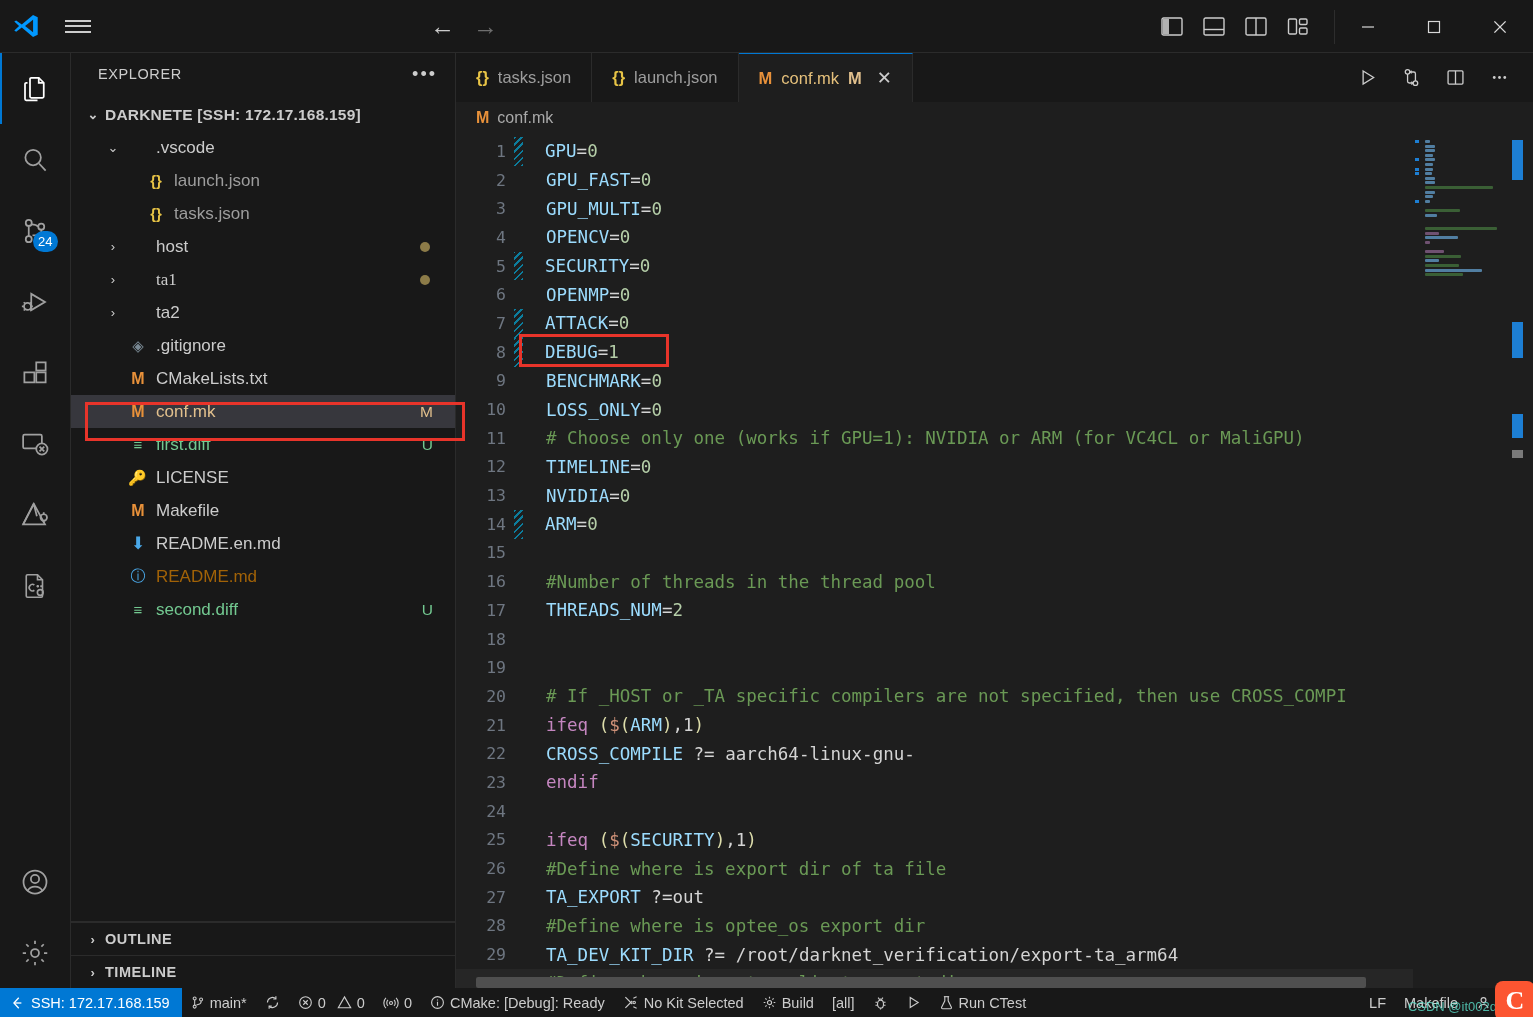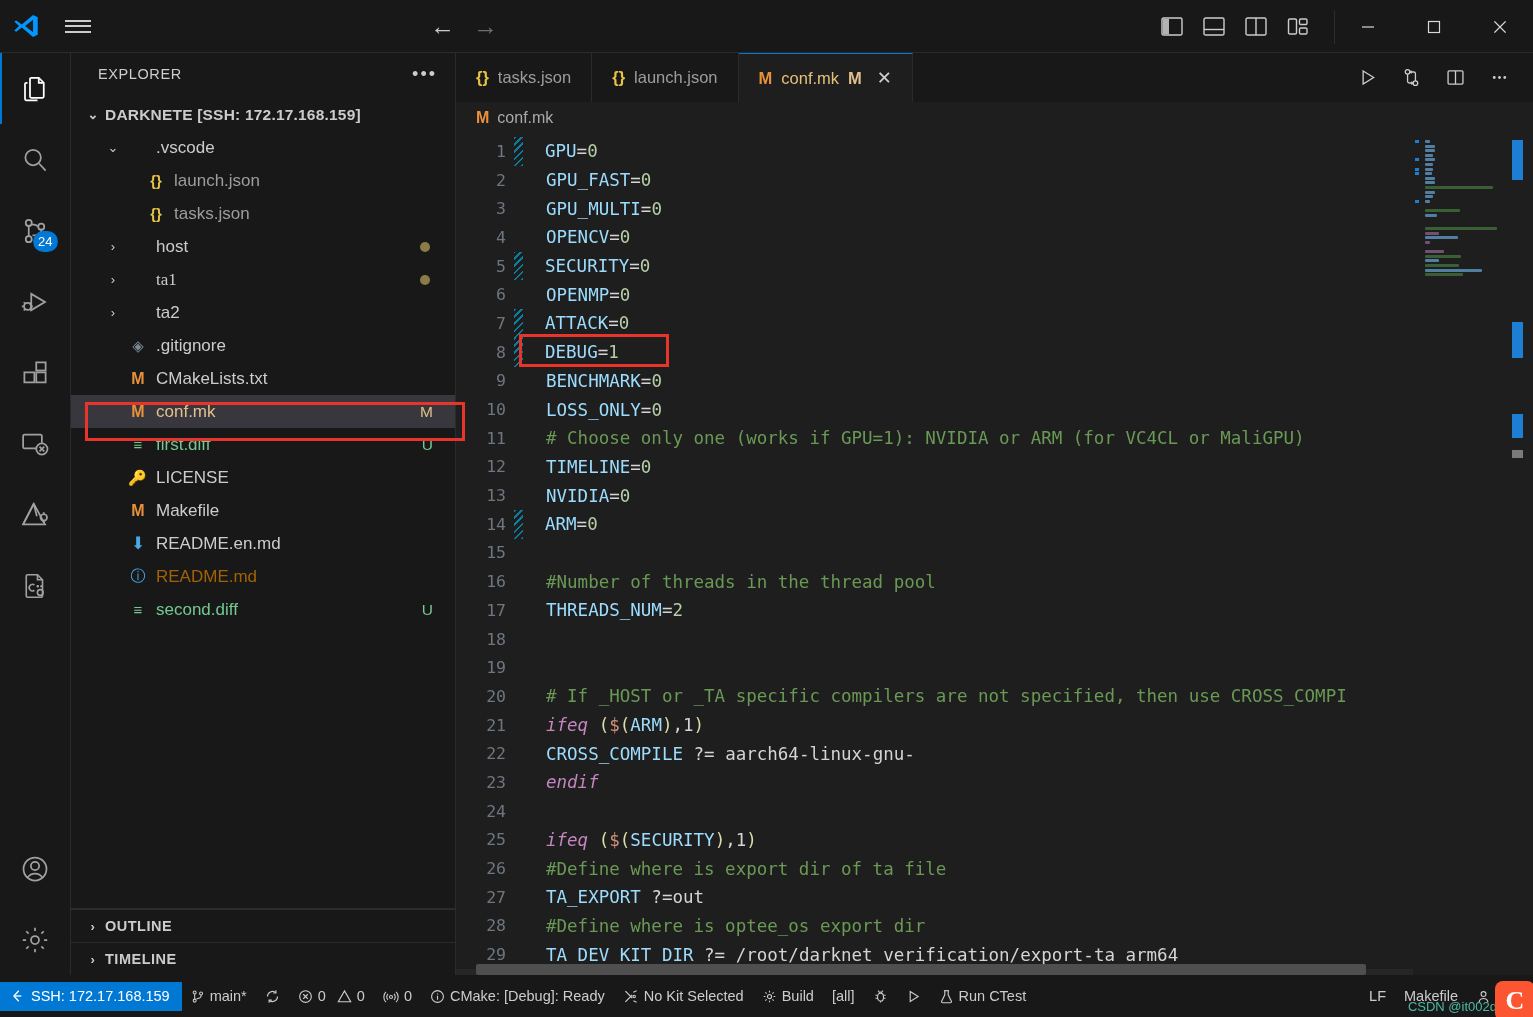--- a/index.html
+++ b/index.html
@@ -223,21 +223,21 @@
   .gutter-mark.changed {
     background: repeating-linear-gradient(
       -45deg, #0c7d9d 0px, #0c7d9d 2px, transparent 2px, transparent 5px);
     margin-left: 2px;
     width: 9px; min-width: 9px;
   }
   .ctext { padding-left: 22px; }
   .kw-var { color: #9cdcfe; }
   .kw-num { color: #b5cea8; }
   .kw-com { color: #6a9955; }
-  .kw-fn  { color: #c586c0; font-style: italic; }
+  .kw-fn  { color: #c586c0; }
   .kw-op  { color: #d4d4d4; }
   .kw-pl  { color: #ce9178; }
   .kw-yl  { color: #dcdcaa; }
   .kw-wh  { color: #d4d4d4; }
   .cline.hl-line { background: #262626; }
 
   .minimap {
     width: 120px; min-width: 120px;
     background: #1e1e1e;
     position: relative;
@@ -261,21 +261,21 @@
     pointer-events: none;
     font-family: "Liberation Sans", sans-serif;
   }
   .redbox {
     position: absolute; border: 3px solid #e8342a;
     pointer-events: none;
   }
 
   
   .statusbar {
-    height: 42px; min-height: 29px;
+    height: 29px; min-height: 29px;
     background: #181818;
     display: flex; align-items: center;
     font-size: 14.5px; color: #cccccc;
     position: relative;
   }
   .sb-remote {
     background: #0078d4; color: #ffffff;
     height: 29px; display: flex; align-items: center;
     padding: 0 12px 0 10px; gap: 7px;
     cursor: pointer; font-size: 14.5px;

